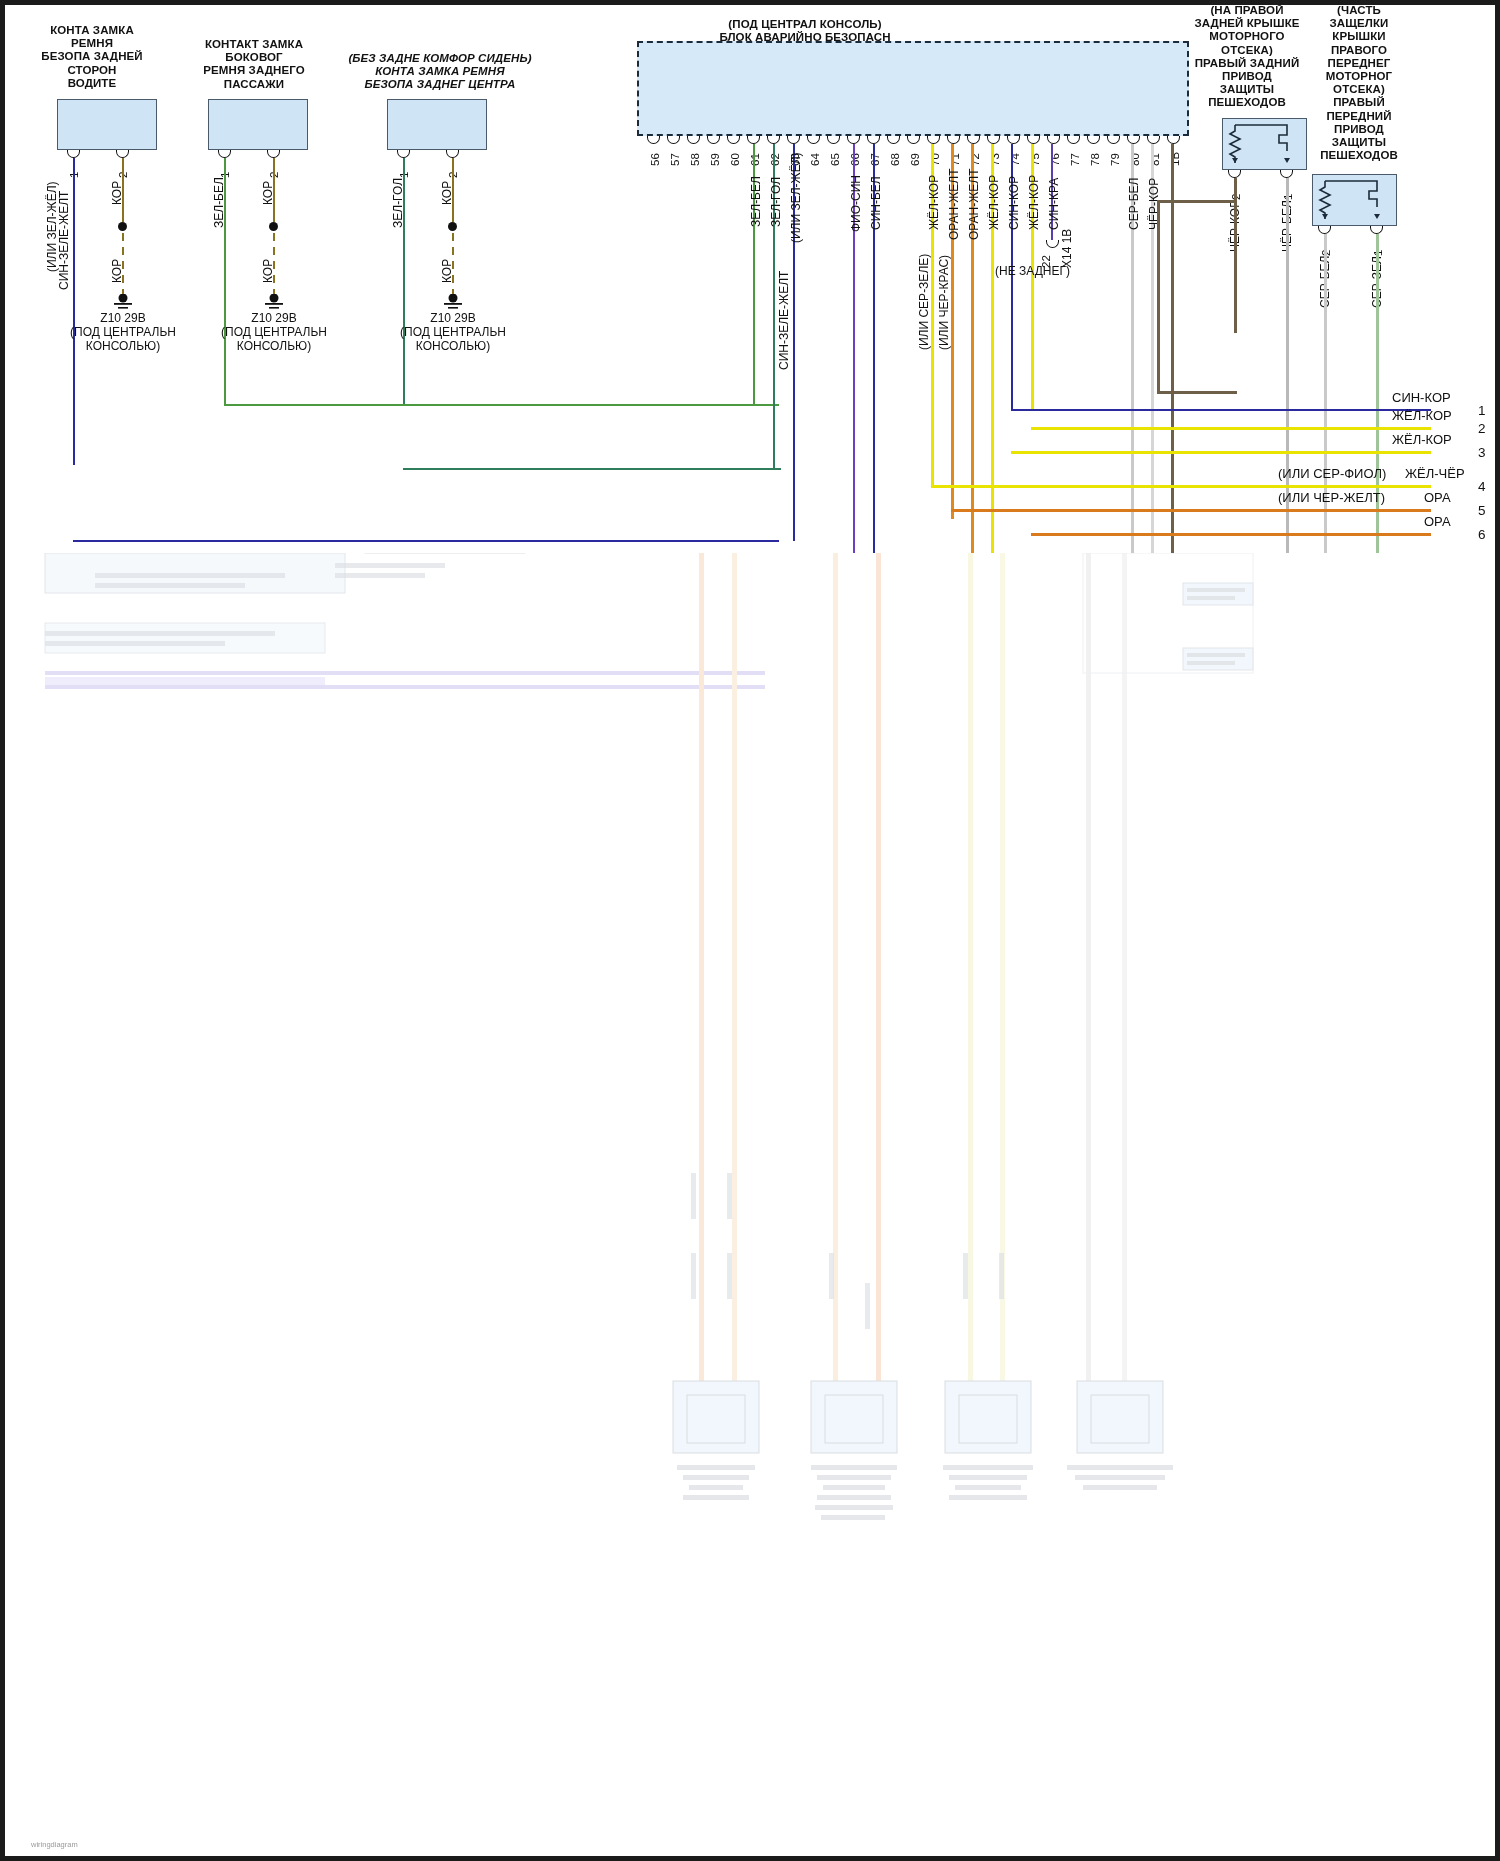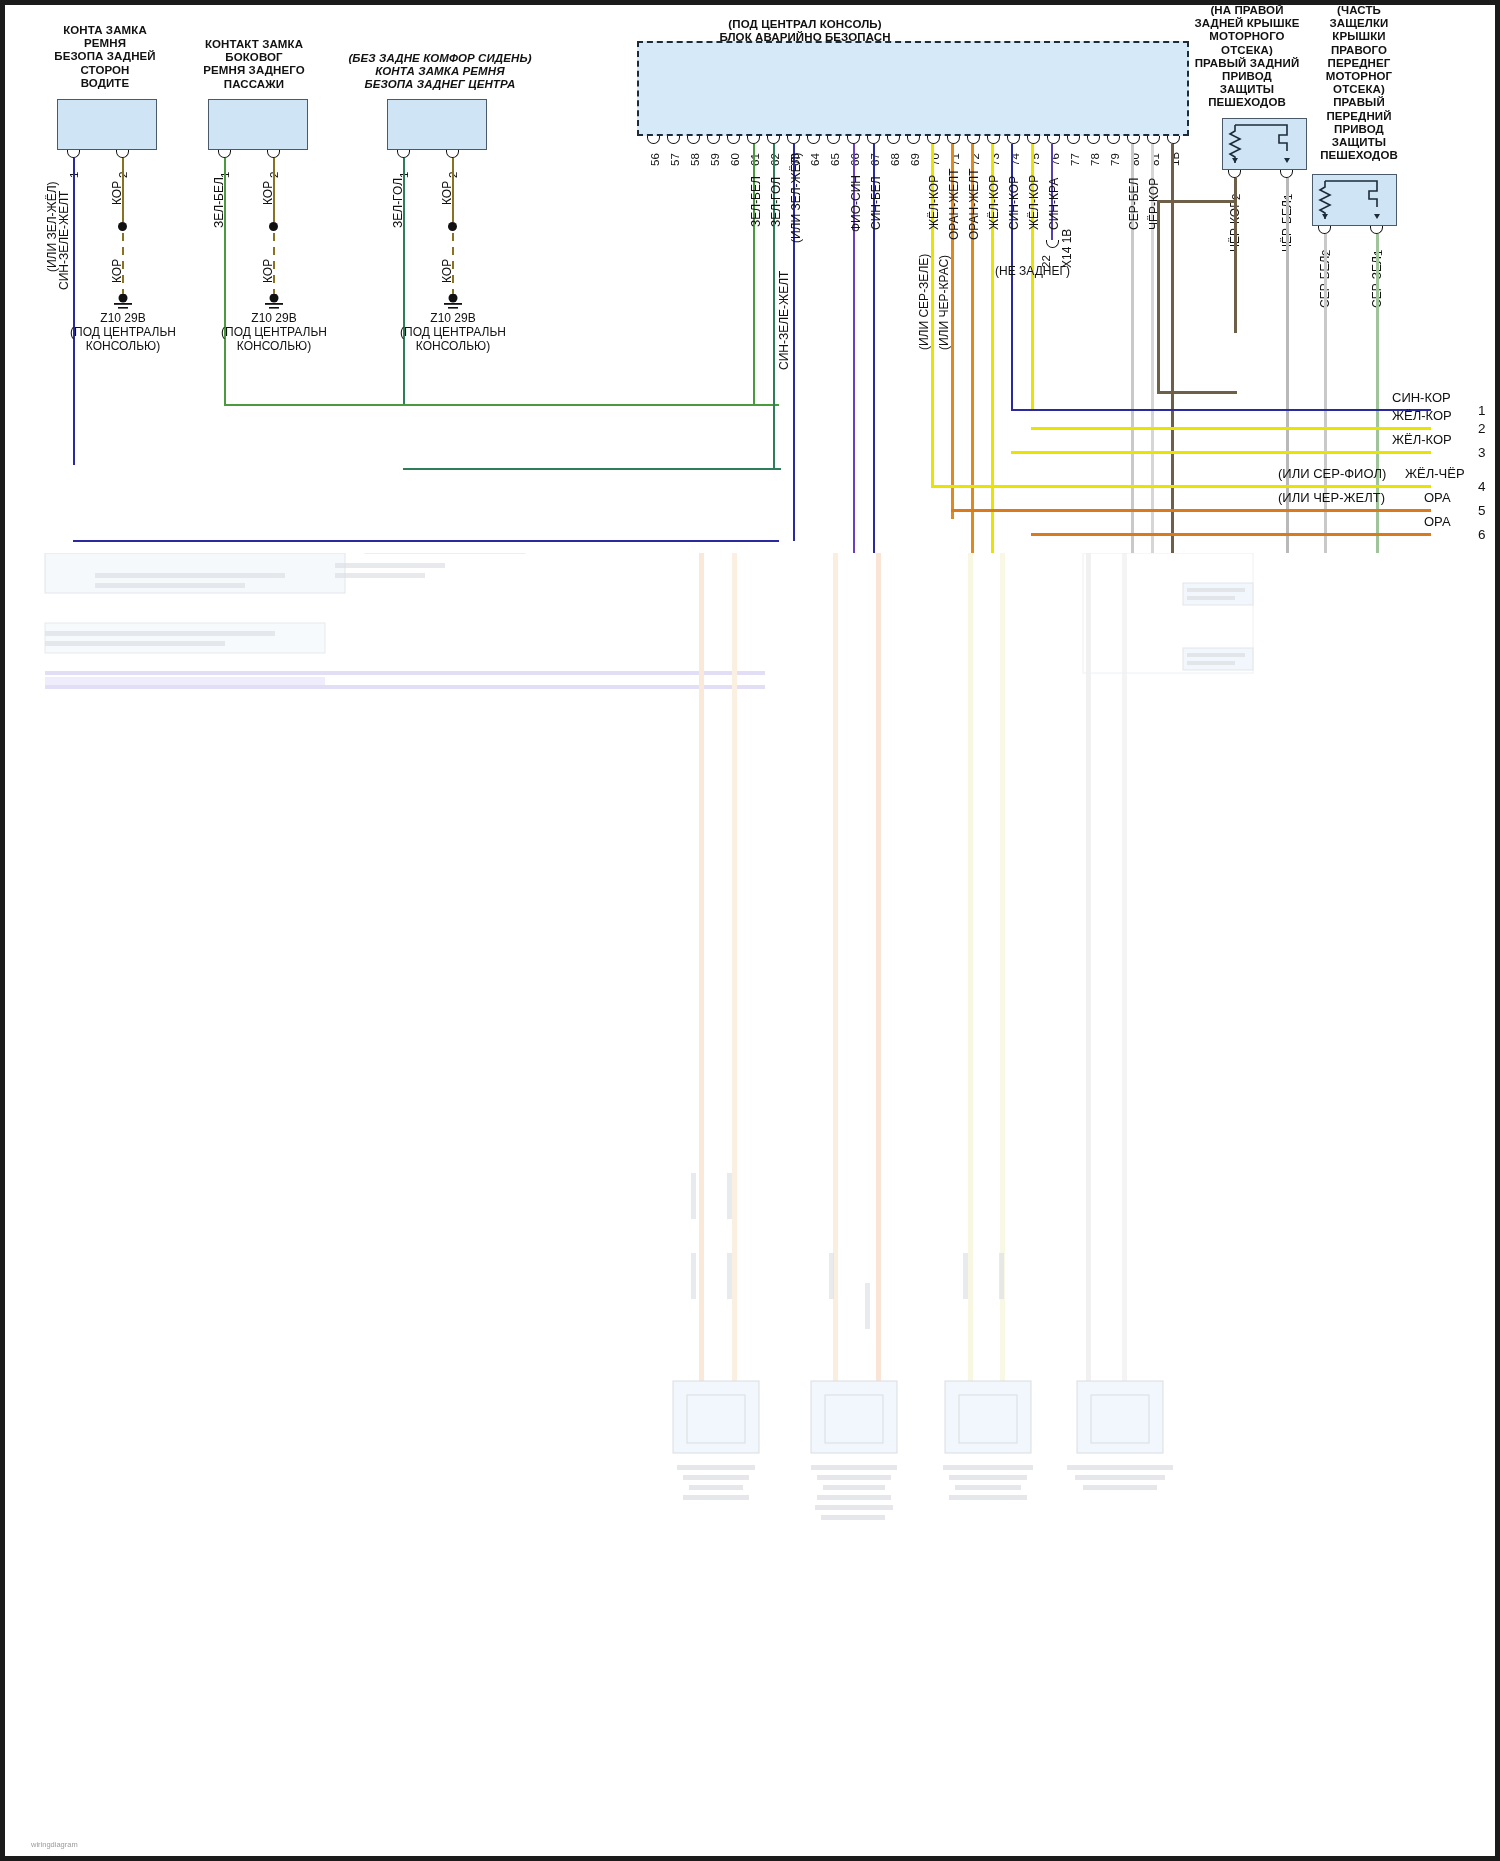--- a/index.html
+++ b/index.html
@@ -124,21 +124,21 @@
           <rect x="958" y="700" width="5" height="46"></rect>
             <rect x="994" y="700" width="5" height="46"></rect>
         </g>
       </svg>
     </div>
     <div class="credit">wiringdiagram</div>
   </div>
 
   <div class="band">
 
-    <div class="cap" style="left:31px;top:24px;width:148px;">
+    <div class="cap" style="left:18px;top:24px;width:148px;">
       КОНТА ЗАМКА<br>РЕМНЯ<br>БЕЗОПА ЗАДНЕЙ<br>СТОРОН<br>ВОДИТЕ
     </div>
     <div class="cap" style="left:178px;top:38px;width:152px;">
       КОНТАКТ ЗАМКА<br>БОКОВОГ<br>РЕМНЯ ЗАДНЕГО<br>ПАССАЖИ
     </div>
     <div class="cap" style="left:340px;top:52px;width:200px;font-style:italic;">
       (БЕЗ ЗАДНЕ КОМФОР СИДЕНЬ)<br>КОНТА ЗАМКА РЕМНЯ<br>БЕЗОПА ЗАДНЕГ ЦЕНТРА
     </div>
 
     <div class="box" style="left:57px;top:99px;width:100px;height:51px;"></div>

